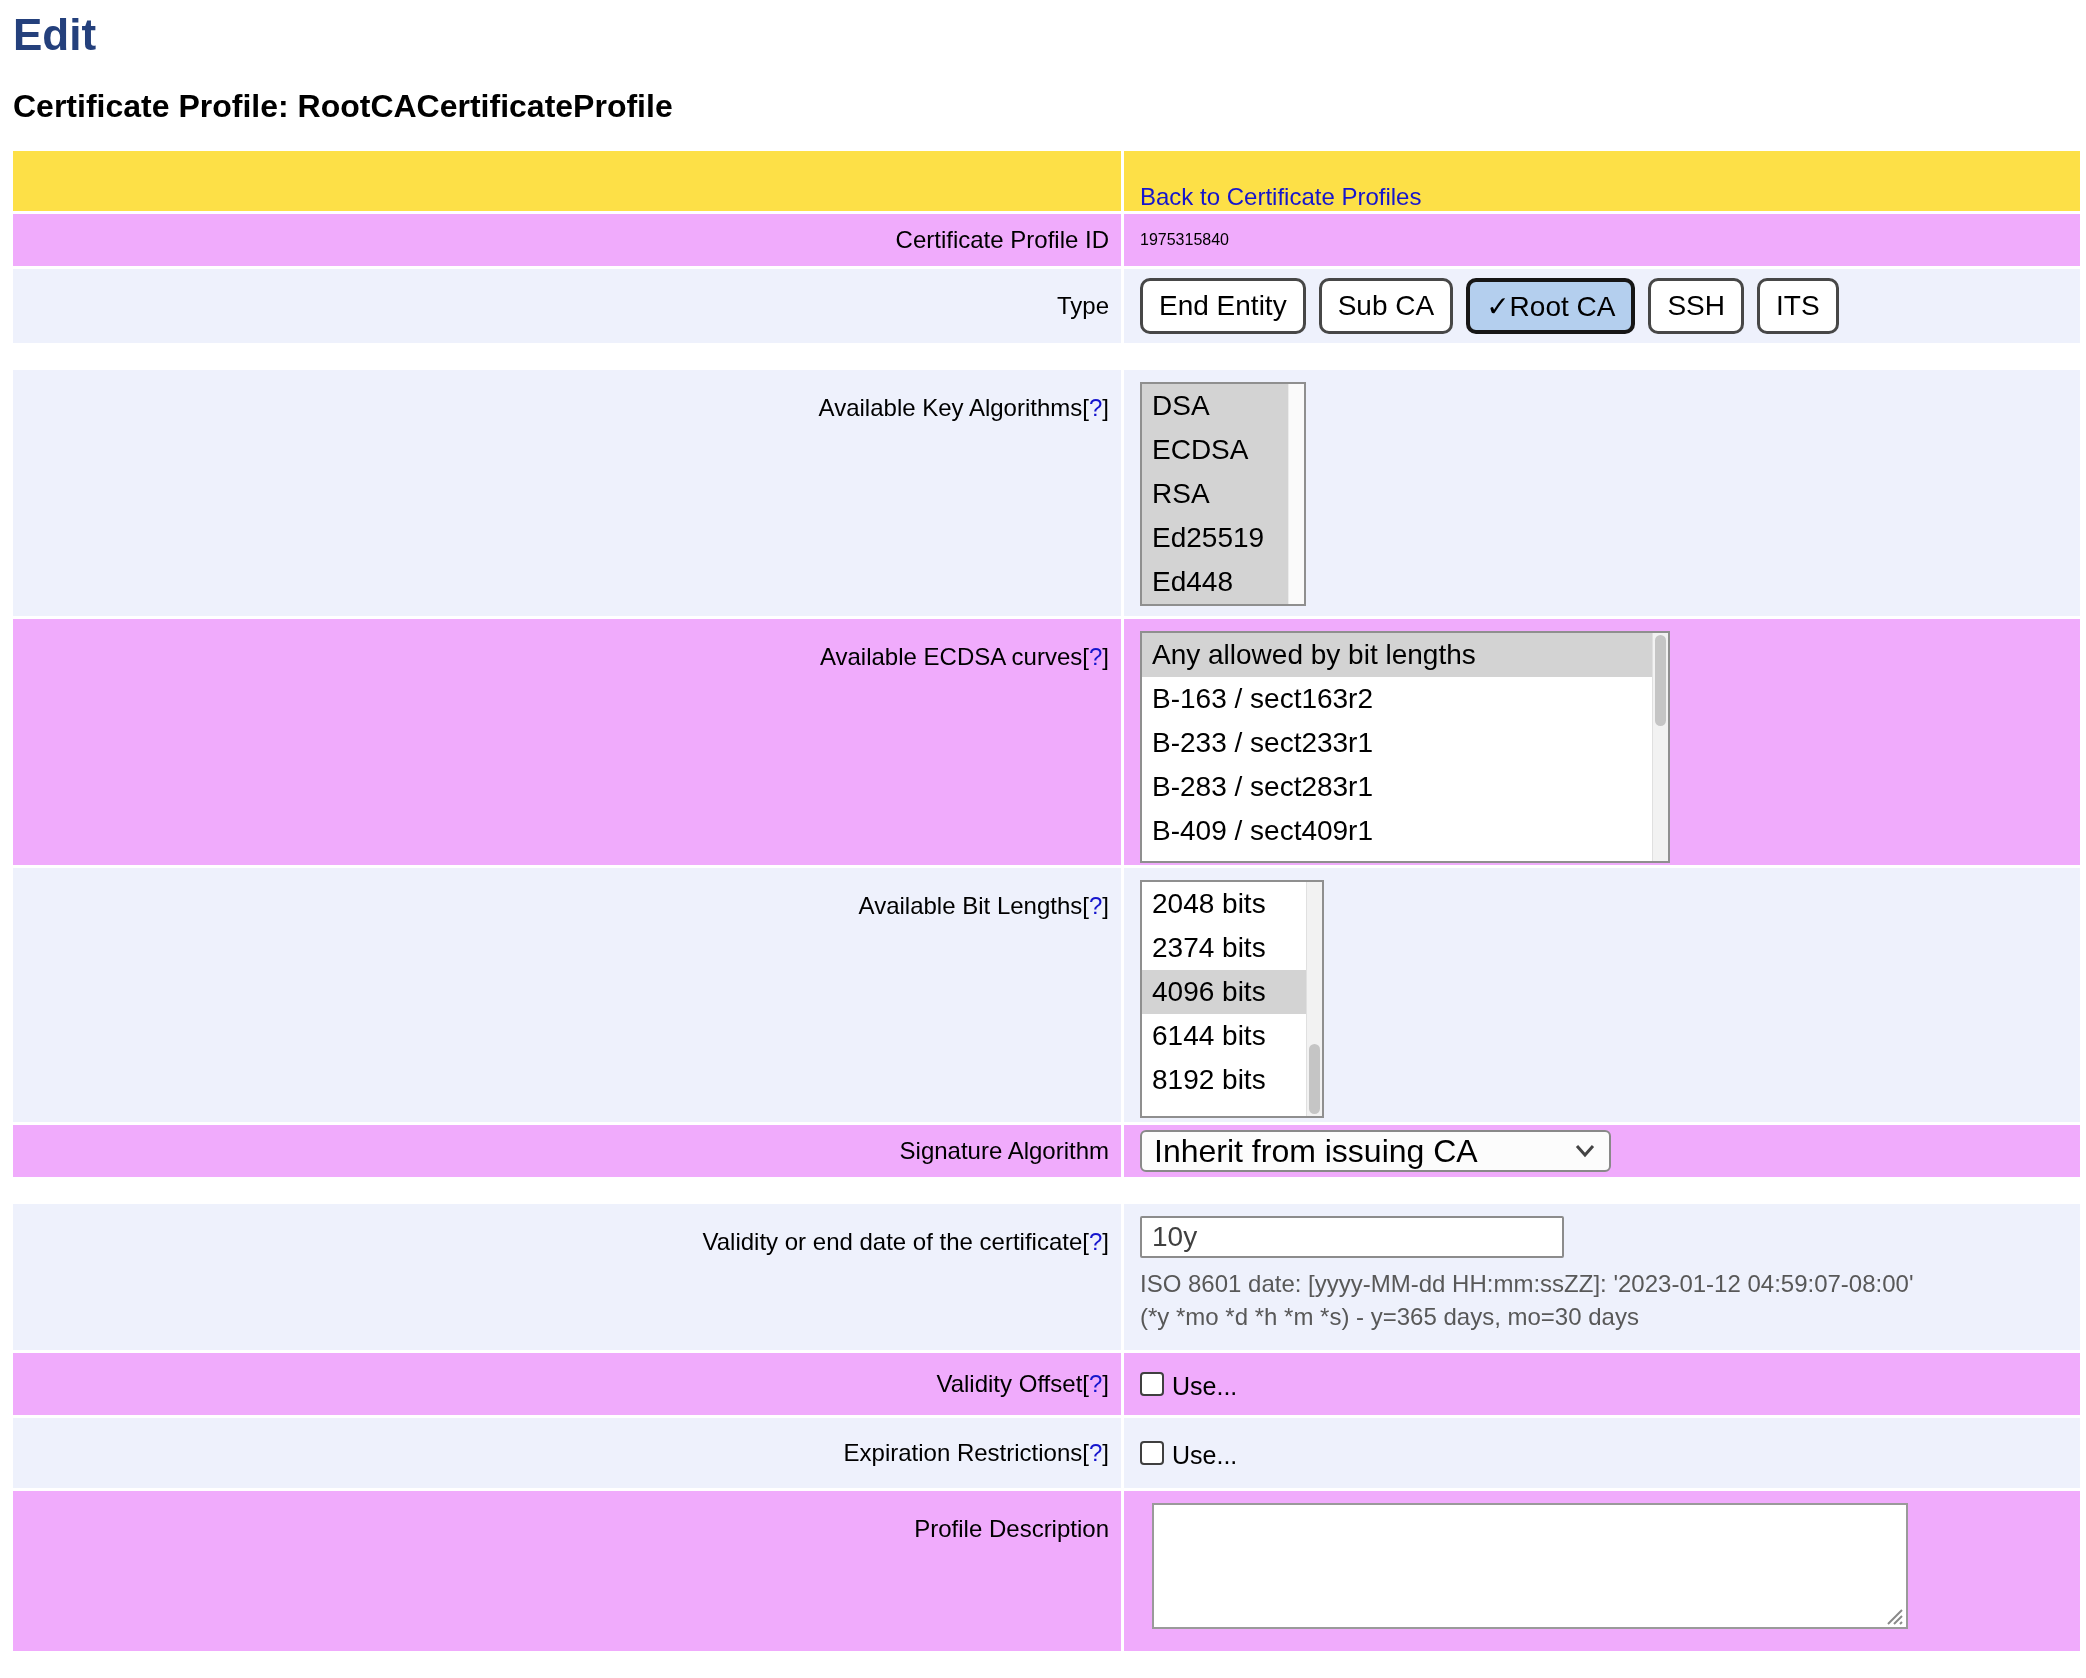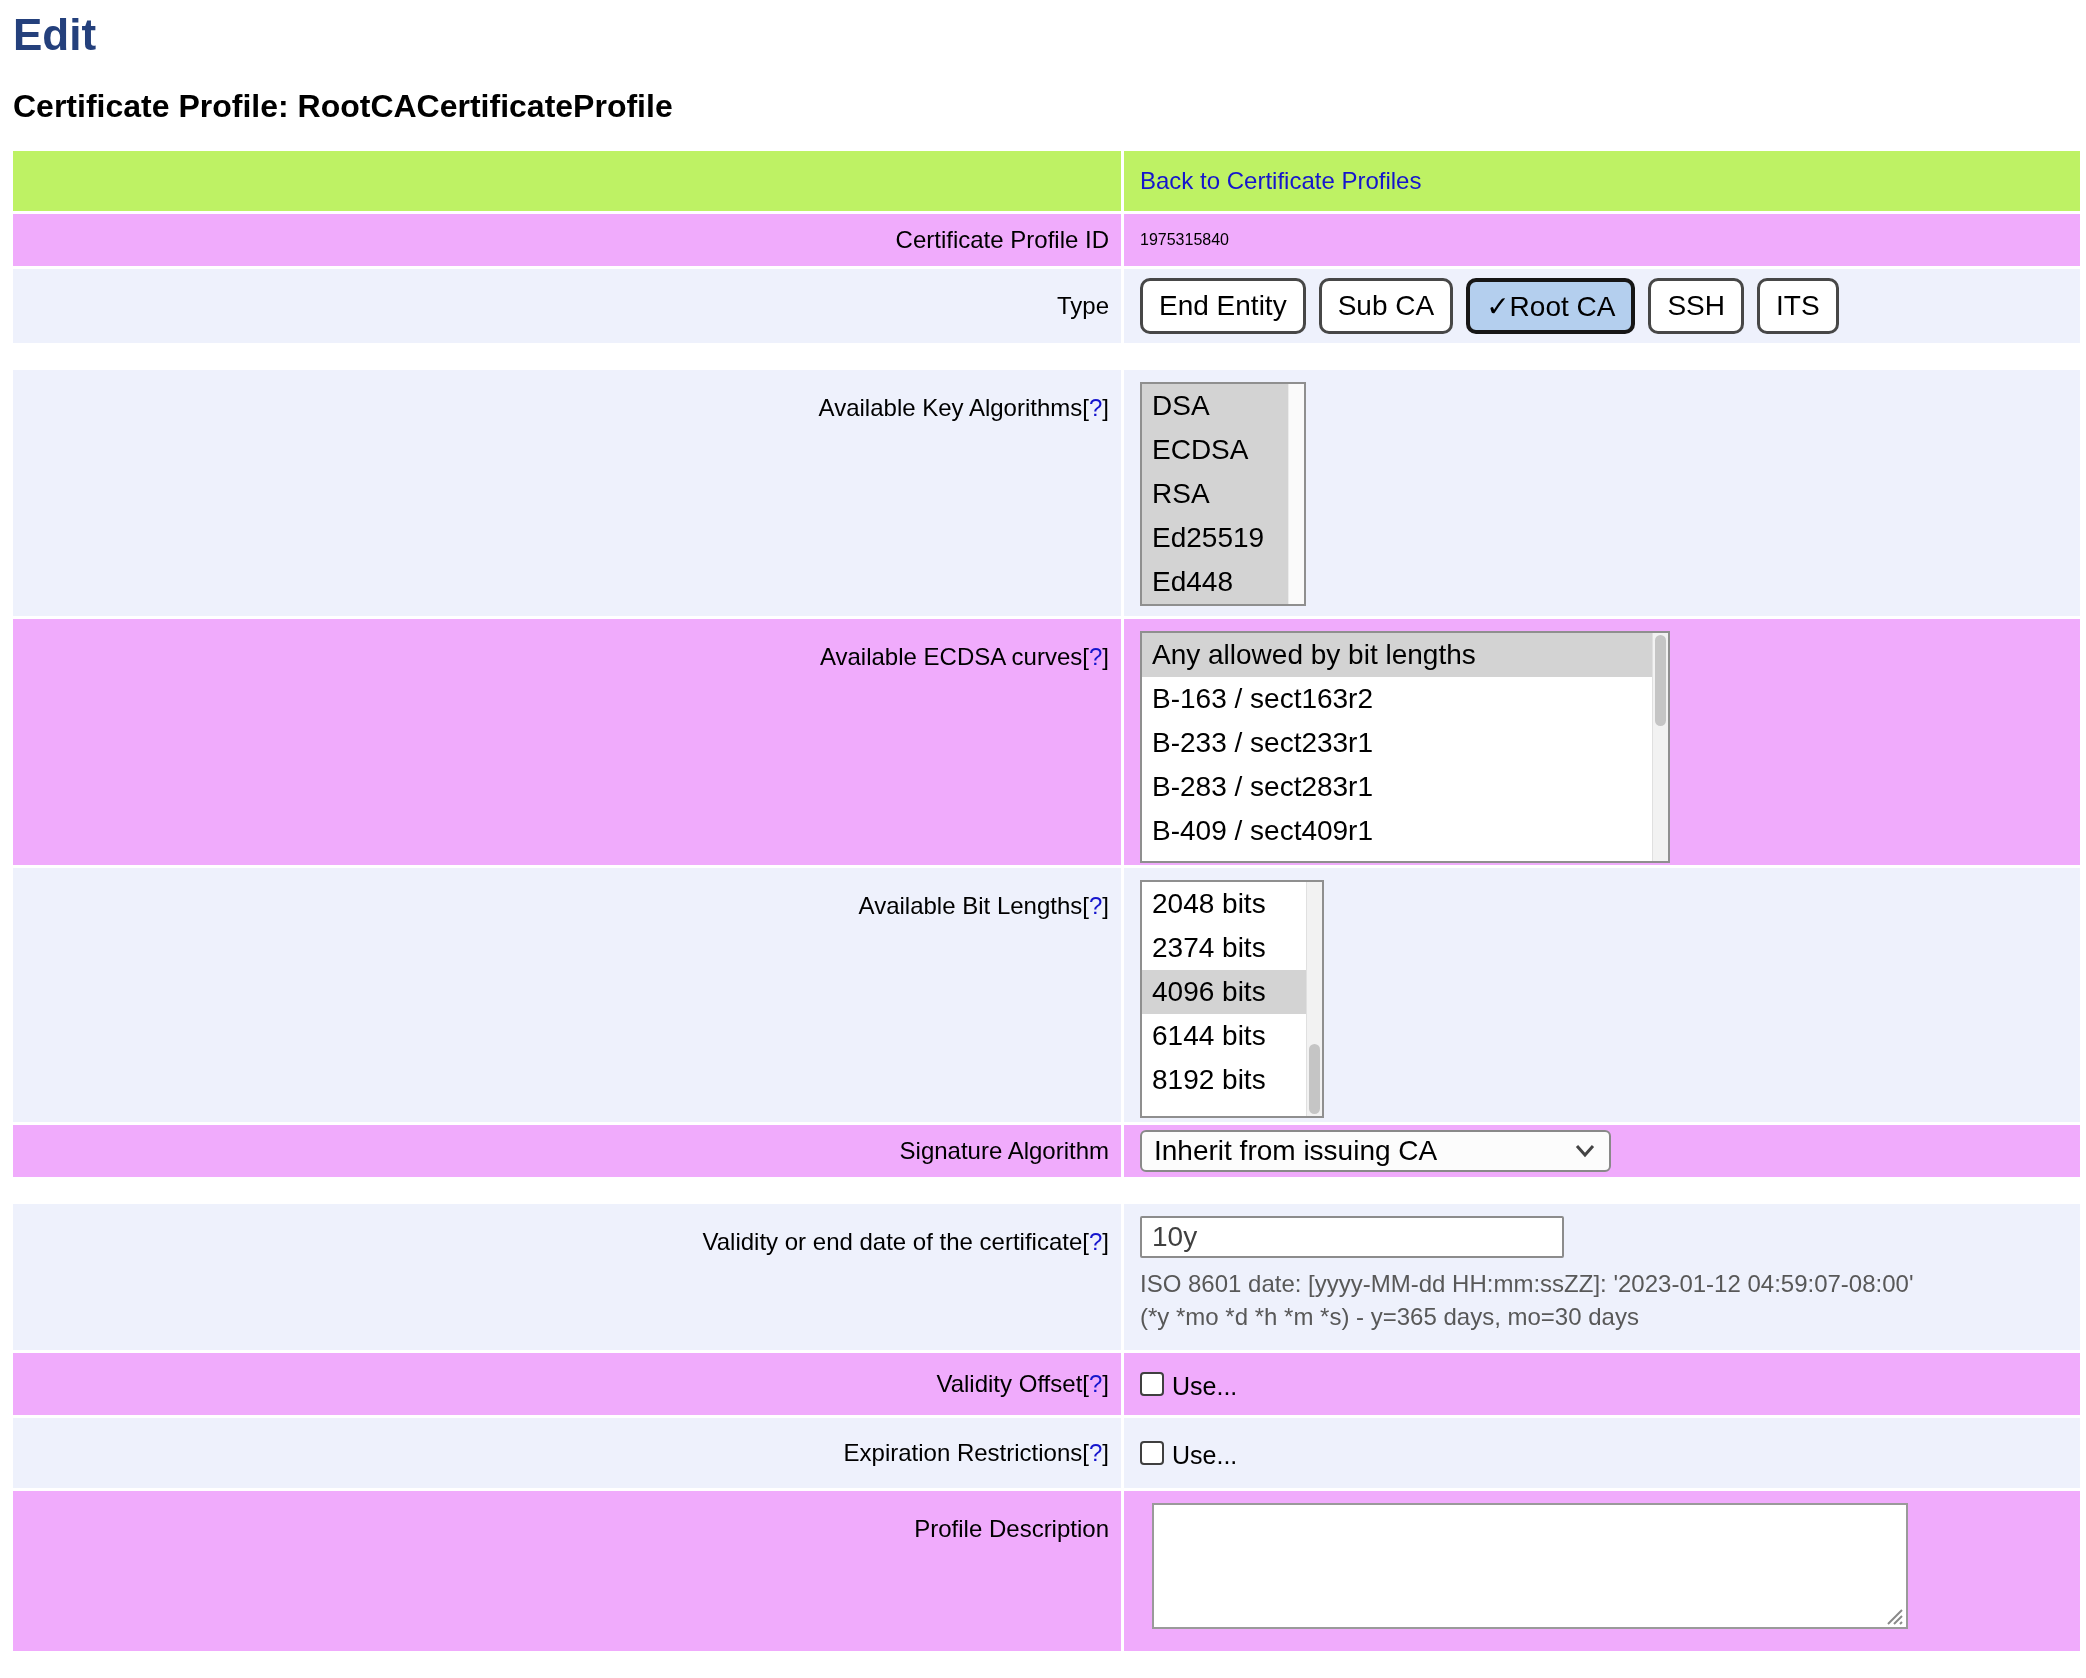--- a/index.html
+++ b/index.html
@@ -17,21 +17,21 @@
   .table { width:2067px; }
   .row { display:flex; margin-bottom:3px; }
   .cell-l {
     width:1108px; display:flex; justify-content:flex-end; align-items:center;
     padding-right:12px; font-size:24px; text-align:right;
   }
   .cell-r { flex:1; margin-left:3px; display:flex; align-items:center; padding-left:16px; }
   .row.top .cell-l { align-items:flex-start; padding-top:24px; }
   .row.top .cell-r { align-items:flex-start; padding-top:12px; }
 
-  .bg-beige  { background:#bef264; }
+  .bg-beige  { background:#fde047;align-items:flex-end; }
   .bg-lav    { background:#f0abfc; }
   .bg-light  { background:#eef1fc; }
 
   .spacer { height:24px; }
 
   .r-header{height:60px} .r-id{height:52px} .r-type{height:74px}
   .r-keyalg{height:246px} .r-curves{height:246px} .r-bits{height:254px}
   .r-sig{height:52px} .r-val{height:146px} .r-off{height:62px}
   .r-exp{height:70px} .r-desc{height:160px}
 
@@ -57,21 +57,21 @@
   .lb-keyalg { width:166px; height:224px; }
   .lb-keyalg .sbar { background:#fafafa; border-left:1px solid #ececec; }
   .lb-curves { width:530px; height:232px; }
   .lb-curves .thumb { top:2px; height:40%; }
   .lb-bits { width:184px; height:238px; }
   .lb-bits .thumb { bottom:2px; height:30%; }
 
   .select {
     width:471px; height:42px; background:#fcfcfc; border:2px solid #898989; border-radius:6px;
     display:flex; align-items:center; justify-content:space-between;
-    padding:0 12px 0 12px; font-size:28px; cursor:pointer;
+    padding:0 12px 0 12px; font-size:32px; cursor:pointer;
   }
   .select .chev { display:flex; align-items:center; }
 
   .text-input {
     width:424px; height:42px; border:2px solid #8c8c8c; border-radius:2px; background:#fff;
     font-family:inherit; font-size:28px; padding:0 10px; color:#404040;
   }
   .hint { font-size:24px; color:#585858; line-height:33px; margin-top:9px; }
 
   .val-stack { display:flex; flex-direction:column; }

